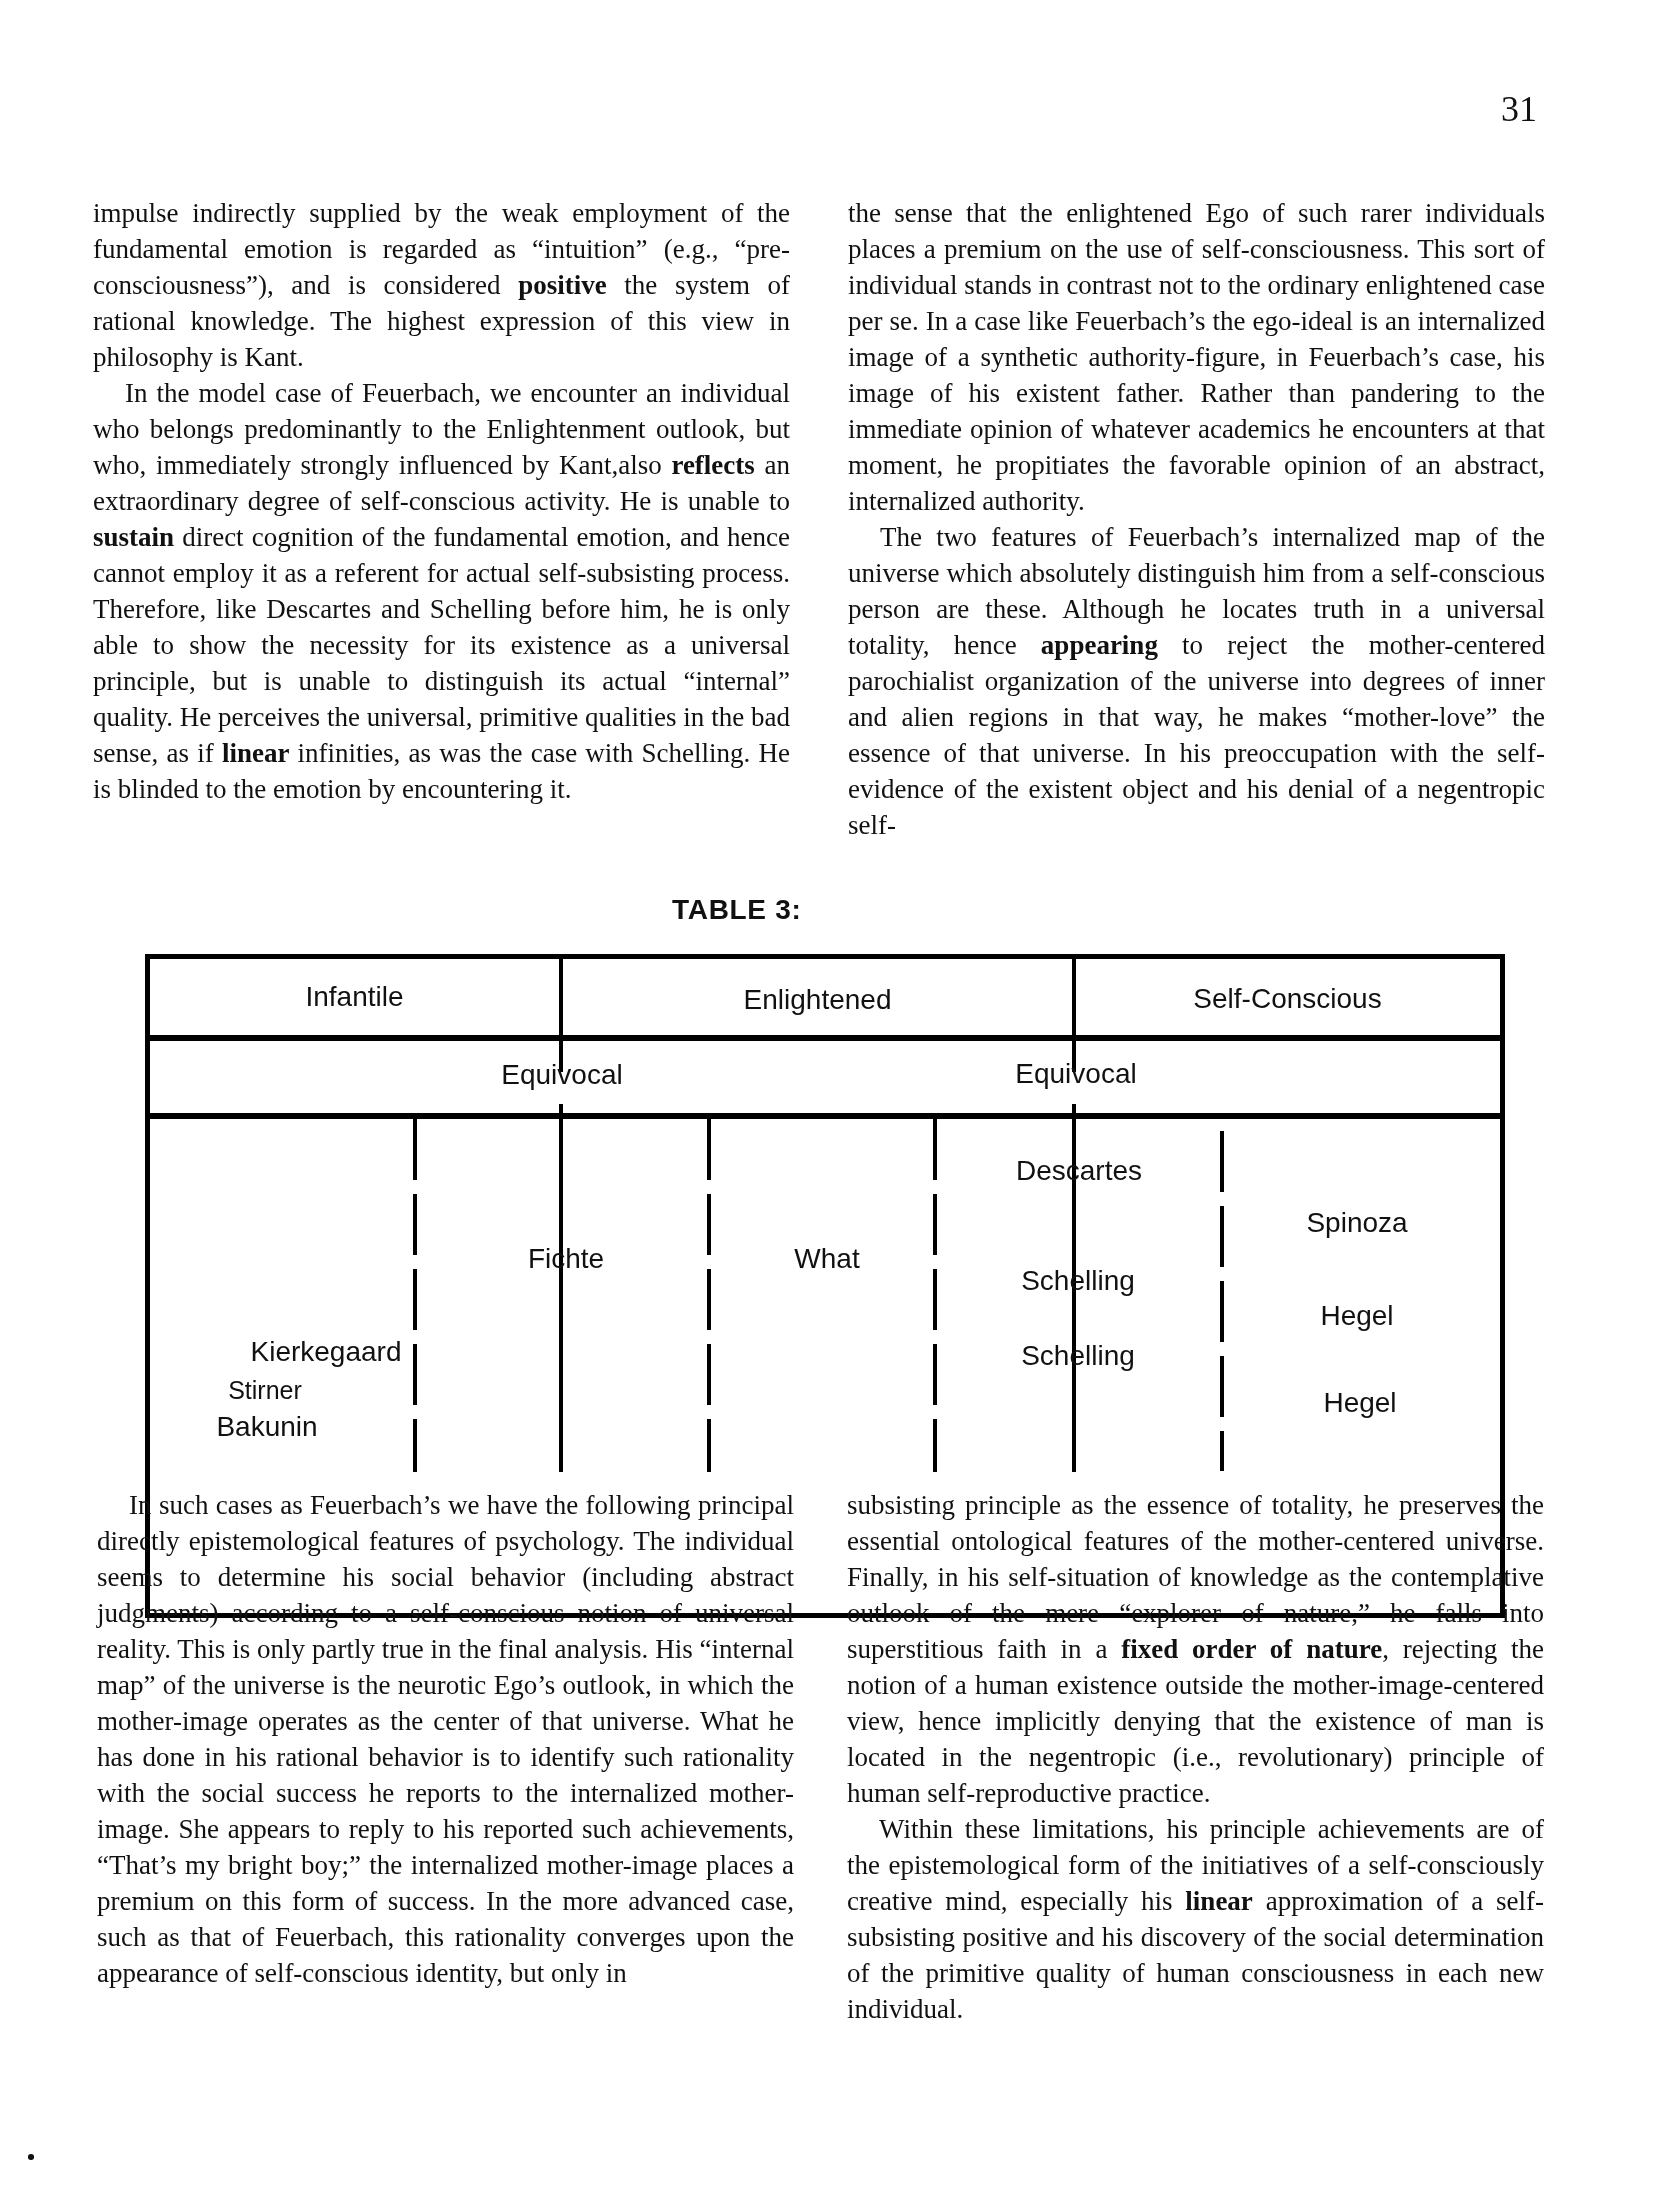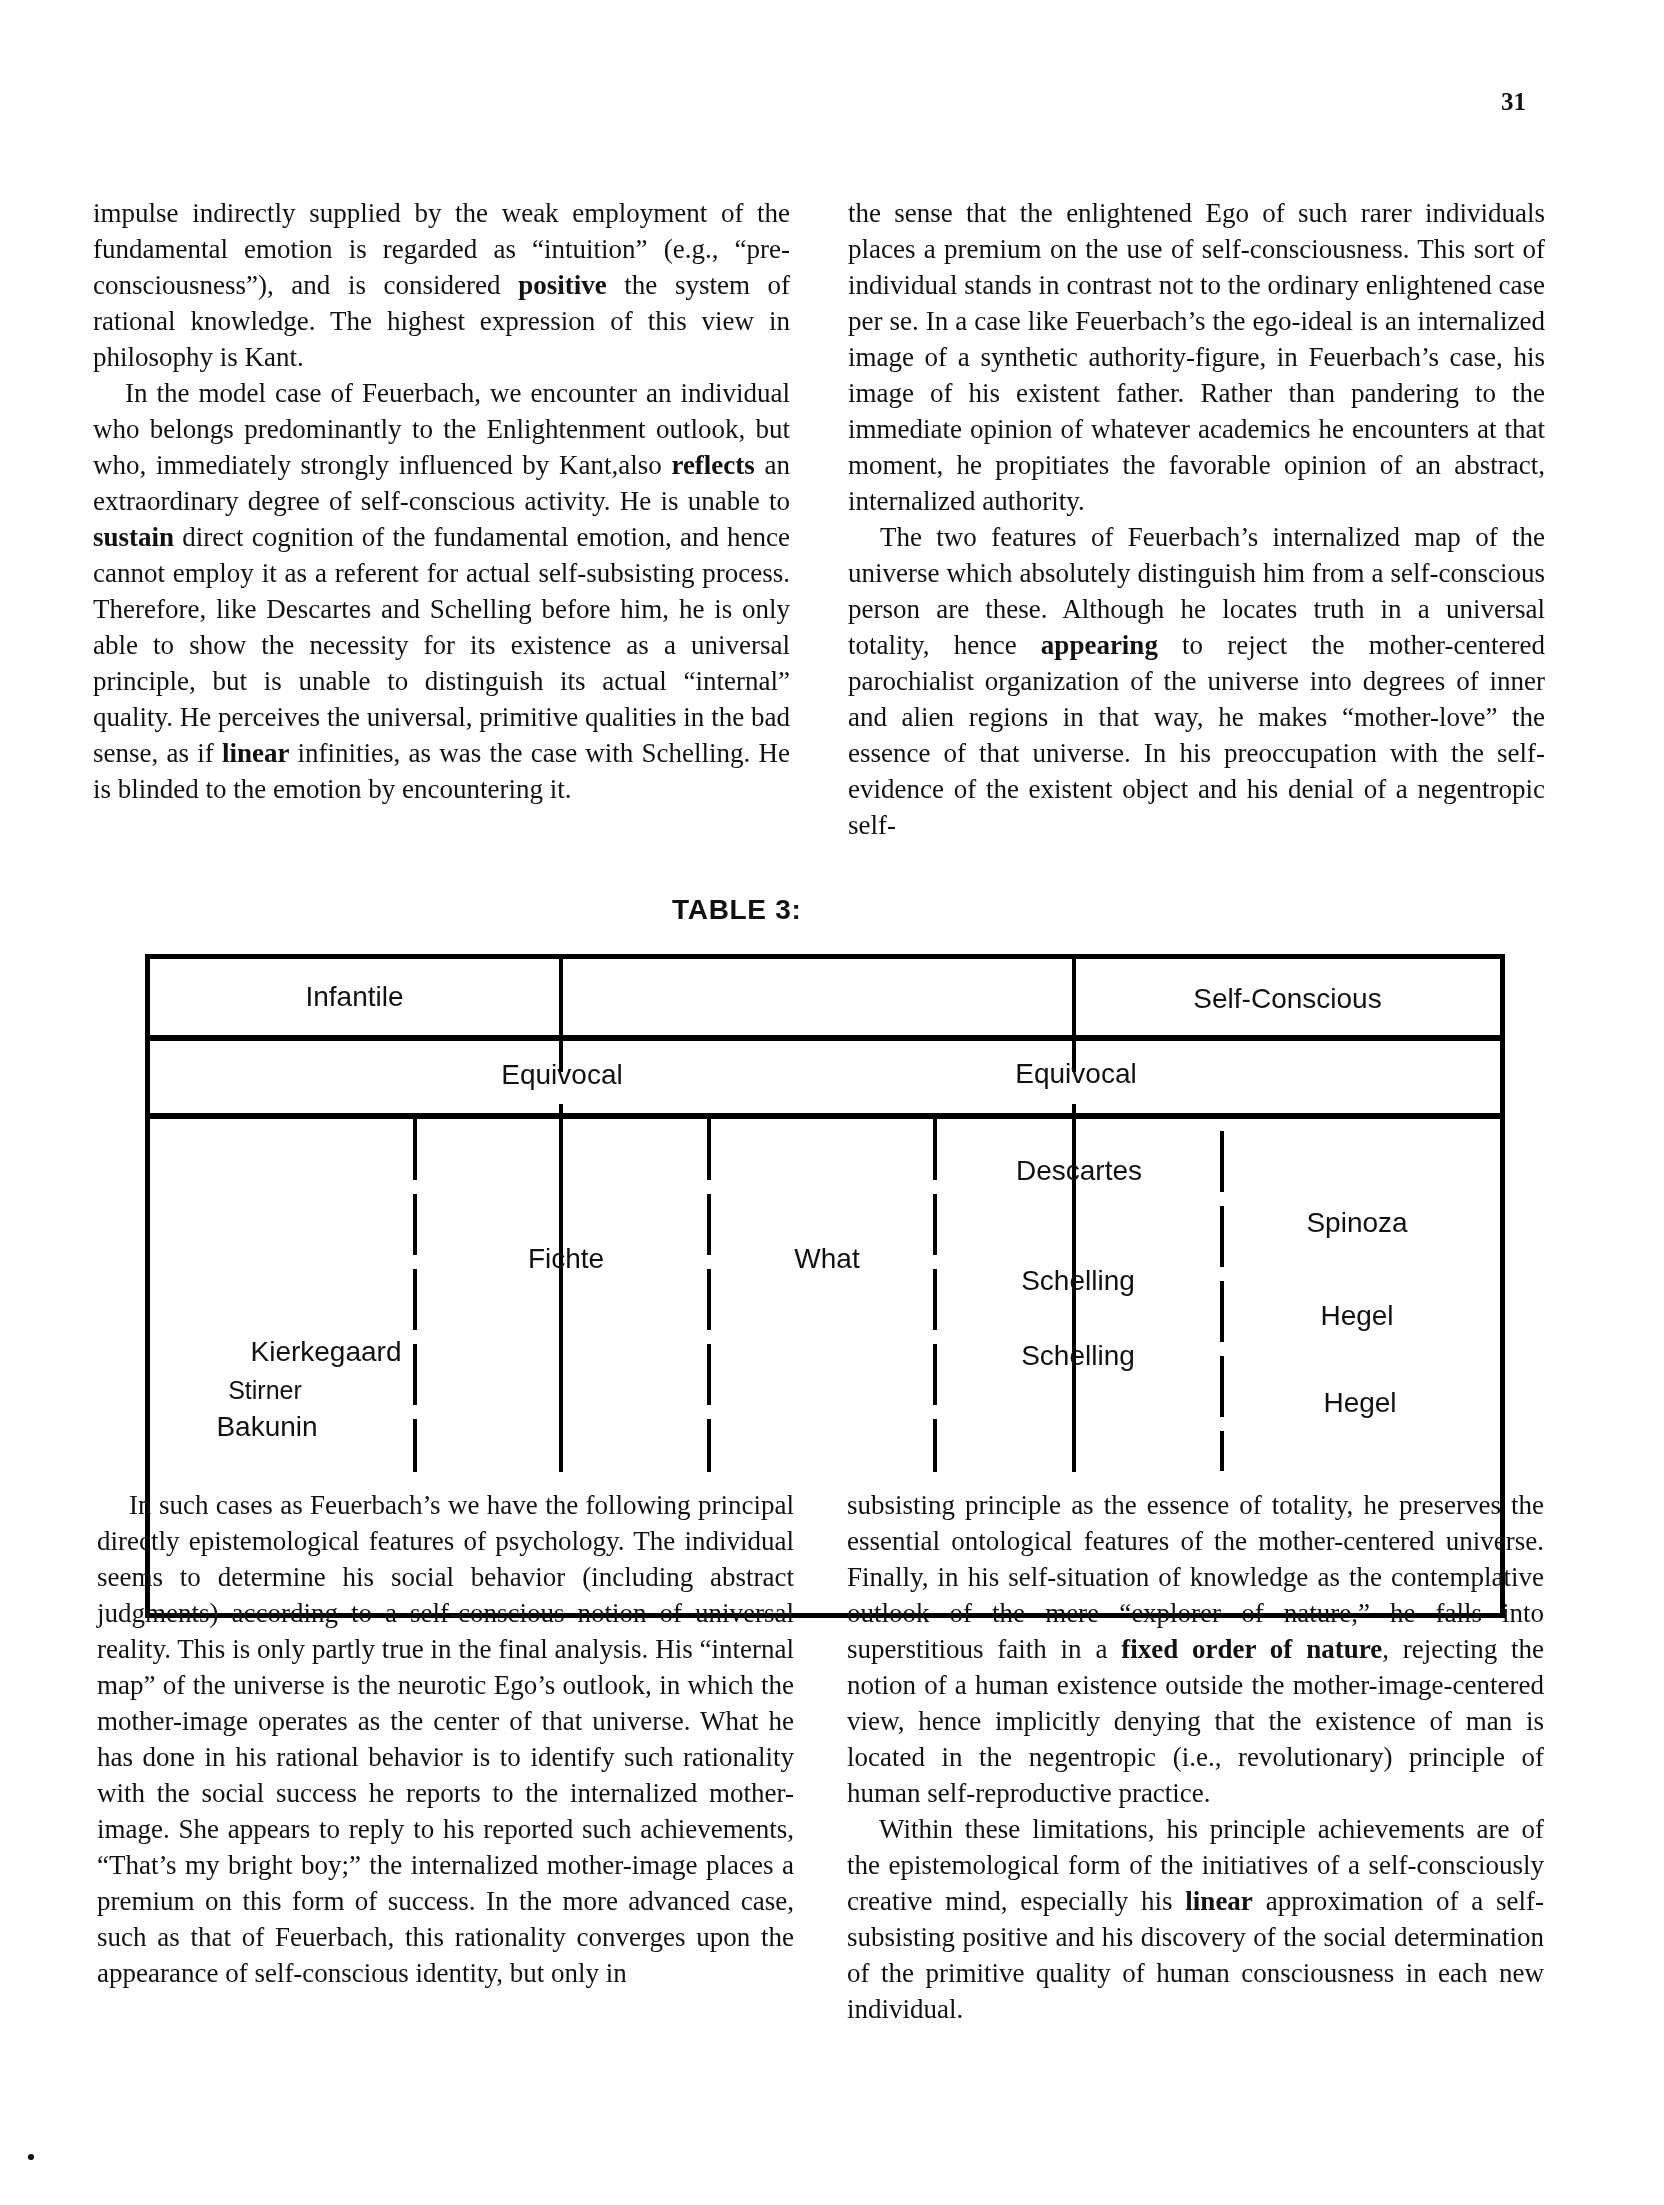--- a/index.html
+++ b/index.html
@@ -1,20 +1,20 @@
 <!DOCTYPE html>
 <html style="font-size:11px"><head>
 <meta charset="utf-8">
 <style>
   html, body { margin: 0; padding: 0; background: #ffffff; }
   body { width: 1665px; height: 2205px; position: relative; overflow: hidden; color: #111; }
   .serif { font-family: "Liberation Serif", "DejaVu Serif", serif; }
   .sans { font-family: "Liberation Sans", "DejaVu Sans", sans-serif; }
 
-  .page-number { position: absolute; left: 1501px; top: 88px; font-size: 25px; font-weight: bold; }
+  .page-number { position: absolute; left: 1501px; top: 88px; font-size: 36px; font-weight: normal; }
 
   .col { position: absolute; width: 697px; font-size: 27px; line-height: 36px; text-align: justify; text-align-last: left; }
   .col p { margin: 0; }
   .col p.indent { text-indent: 32px; }
   .col b { font-weight: bold; }
 
   #col-top-left { left: 93px; top: 195px; }
   #col-top-right { left: 848px; top: 195px; }
   #col-bottom-left { left: 97px; top: 1487px; }
   #col-bottom-right { left: 847px; top: 1487px; }
@@ -62,20 +62,21 @@
   <div class="vline" style="left:922px; top:145px; height:9.7px;"></div>
 
   <div class="vline" style="left:409px; top:160px; height:353px;"></div>
   <div class="vline" style="left:922px; top:160px; height:353px;"></div>
   <div class="vdash" style="left:263px; top:160px; height:353px;"></div>
   <div class="vdash" style="left:557px; top:160px; height:353px;"></div>
   <div class="vdash" style="left:783px; top:160px; height:353px;"></div>
   <div class="vdash" style="left:1070px; top:172px; height:340px;"></div>
 
   <div class="cell-label" style="left:0; width:409px; top:22px;">Infantile</div>
+  <div class="cell-label" style="left:413px; width:509px; top:25px;">Enlightened</div>
   <div class="cell-label" style="left:926px; width:423px; top:23.6px;">Self-Conscious</div>
 
   <div class="name" style="left:412px; top:100px;">Equivocal</div>
   <div class="name" style="left:926px; top:99px;">Equivocal</div>
 
   <div class="name" style="left:128px; top:377px;margin-left:48px;">Kierkegaard</div>
   <div class="name small" style="left:115px; top:417px;">Stirner</div>
   <div class="name" style="left:117px; top:452px;">Bakunin</div>
   <div class="name" style="left:416px; top:284px;">Fichte</div>
   <div class="name" style="left:677px; top:284px;">What</div>

